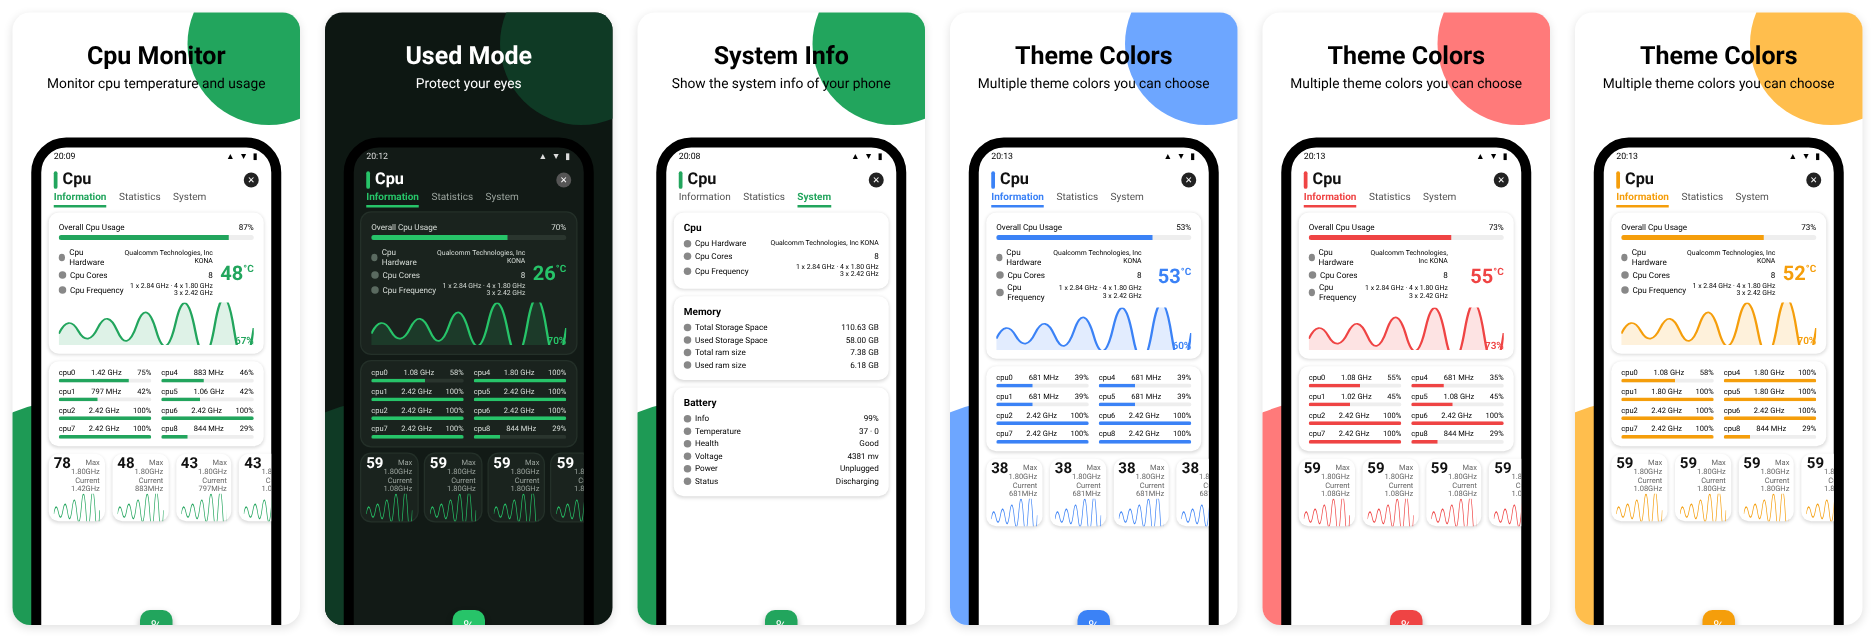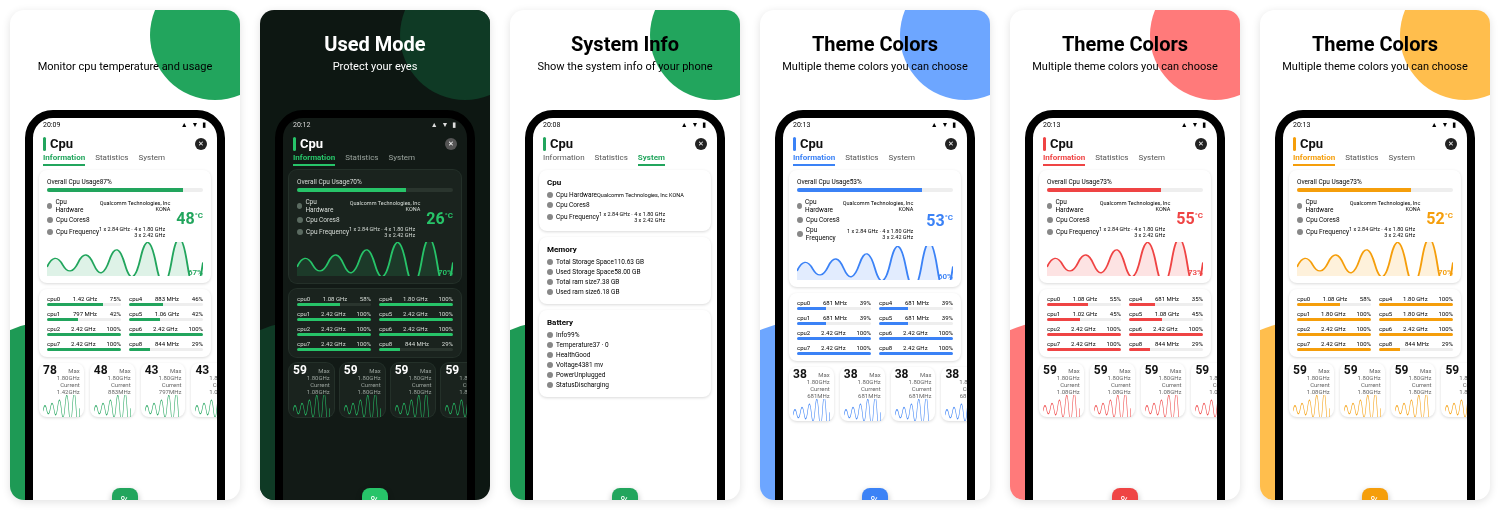--- a/index.html
+++ b/index.html
@@ -24,21 +24,21 @@
   .brand-text { font-weight:700; font-size:13px; }
   .close-dot { width:12px; height:12px; border-radius:50%; background:#222; color:#fff; font-size:7px; display:flex; align-items:center; justify-content:center; }
   .phone.dark .close-dot { background:#555; }
   .tabs { display:flex; gap:10px; padding:2px 10px 4px 10px; font-size:8px; }
   .tab { color:#555; padding-bottom:2px; }
   .tab.active { font-weight:700; border-bottom:2px solid currentColor; }
   .phone.dark .tab { color:#9aa39d; }
   .content { padding:0 6px; }
   .card { background:#fff; border-radius:8px; box-shadow:0 1px 3px rgba(0,0,0,0.15); padding:6px 8px; margin-bottom:6px; font-size:6.5px; }
   .phone.dark .card { background:#1a231e; color:#d8ded9; box-shadow:0 0 0 1px #243029; }
-  .row { display:flex; align-items:center; margin:2px 0; }
+  .row { display:flex; justify-content:space-between; align-items:center; margin:2px 0; }
   .row .l { display:flex; align-items:center; gap:3px; }
   .dot { width:6px;height:6px;border-radius:50%;background:#888;display:inline-block; }
   .phone.dark .dot { background:#5a6a60; }
   .usage-lbl { font-size:6.5px; }
   .bar { height:4px; border-radius:2px; background:#eee; overflow:hidden; margin:2px 0 4px 0; }
   .phone.dark .bar { background:#2a352e; }
   .bar > i { display:block; height:100%; }
   .temp { font-weight:700; font-size:16px; }
   .temp sup { font-size:8px; }
   .wave { height:34px; width:100%; }
@@ -58,20 +58,21 @@
   
   .section-title { font-size:8px; font-weight:700; padding:2px 0; }
 </style>
 </head>
 <body>
 
 <div class="gallery" id="gallery">
     <div class="slide">
     <div class="blob-tr" style="background:#22a55d"></div>
     <div class="blob-bl" style="background:#1e9a55"></div>
+    <div class="slide-title">Cpu Monitor</div>
     <div class="slide-sub">Monitor cpu temperature and usage</div>
     <div class="phone ">
       <div class="statusbar">
         <span>20:09</span>
         <span class="right">▲ ▼ ▮</span>
       </div>
       <div class="appbar">
         <div class="brand">
           <span class="brand-bar" style="background:#22a55d"></span>
           <span class="brand-text" style="color:#111">Cpu</span>
@@ -855,21 +856,21 @@
                 </div>
           <div class="row">
                   <span class="l">
                     <span class="dot"></span>
                     <span>Cpu Frequency</span>
                   </span>
                   <span style="font-size:5.5px;text-align:right;white-space:pre">1 x 2.84 GHz · 4 x 1.80 GHz
 3 x 2.42 GHz</span>
                 </div>
         </div>
-        <div class="temp" style="color:#ef4444;margin-left:6px"><span>55</span><sup>°C</sup></div>
+        <div class="temp" style="color:#ef4444;margin-left:18px"><span>55</span><sup>°C</sup></div>
       </div>
       <svg class="wave" viewBox="0 0 100 30" preserveAspectRatio="none">
         <path d="M0,22 Q5,8 10,20 T20,18 T30,20 T40,16 T50,20 T60,14 T70,20 T80,16 T90,20 T100,18 L100,30 L0,30 Z" fill="#ef4444" fill-opacity="0.15"></path>
         <path d="M0,22 Q5,8 10,20 T20,18 T30,20 T40,16 T50,20 T60,14 T70,20 T80,16 T90,20 T100,18" fill="none" stroke="#ef4444" stroke-width="1.2"></path>
       </svg>
       <div class="wavepct" style="color:#ef4444">73%</div>
     </div>
     <div class="card">
       <div class="coregrid">
     <div class="corecell">

